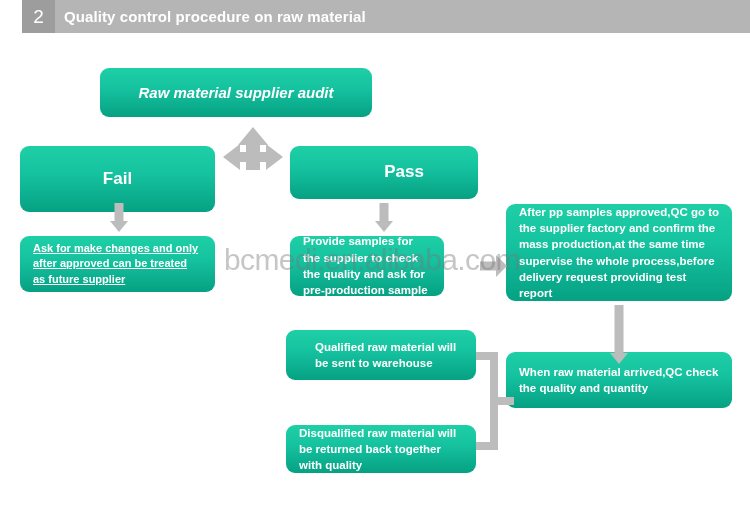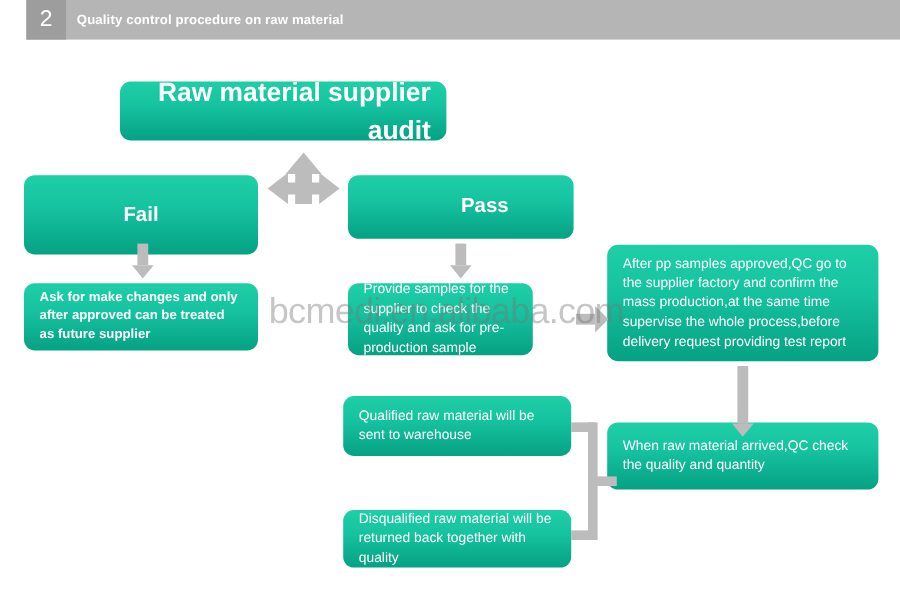--- a/index.html
+++ b/index.html
@@ -48,21 +48,21 @@
     line-height: 1;
   }
   .header-title {
     position: absolute;
     left: 64px;
     top: 0;
     height: 33px;
     display: flex;
     align-items: center;
     color: #ffffff;
-    font-size: 11px;
+    font-size: 15px;
     font-weight: bold;
     letter-spacing: 0.1px;
     white-space: nowrap;
   }
 
   
   .node {
     position: absolute;
     box-sizing: border-box;
     border-radius: 9px;
@@ -74,46 +74,48 @@
   }
   .node-text {
     padding: 0 13px;
     line-height: 1.42;
     width: 100%;
     box-sizing: border-box;
     white-space: pre-line;
   }
 
   .node.big-title .node-text {
-    font-size: 22px;
-    font-weight: bold;
-    text-align: right;
+    font-size: 15px;
+    font-weight: bold;
+    text-align: center;
+    font-style: italic;
   }
   .node.branch .node-text {
     font-size: 17px;
     font-weight: bold;
     text-align: center;
   }
   .node.body-bold .node-text {
     font-size: 11px;
     font-weight: bold;
+    text-decoration: underline;
   }
   .node.body .node-text {
     font-size: 11.5px;
-    font-weight: normal;
+    font-weight: bold;
   }
 
   
   #node-audit        { left: 100px; top: 68px;  width: 272px; height: 49px; }
   #node-fail         { left: 20px;  top: 146px; width: 195px; height: 66px; }
   #node-pass         { left: 290px; top: 146px; width: 188px; height: 53px; padding-left: 40px; }
   #node-fail-action  { left: 20px;  top: 236px; width: 195px; height: 56px; }
   #node-samples      { left: 290px; top: 236px; width: 154px; height: 60px; }
   #node-pp           { left: 506px; top: 204px; width: 226px; height: 97px; }
-  #node-qualified    { left: 286px; top: 330px; width: 190px; height: 50px; }
+  #node-qualified    { left: 286px; top: 330px; width: 190px; height: 50px; padding-left: 16px; }
   #node-disqualified { left: 286px; top: 425px; width: 190px; height: 48px; }
   #node-arrived      { left: 506px; top: 352px; width: 226px; height: 56px; }
 
   
   .conn { position: absolute; }
 
   
   .arrow-down .shaft {
     position: absolute;
     left: 50%;

